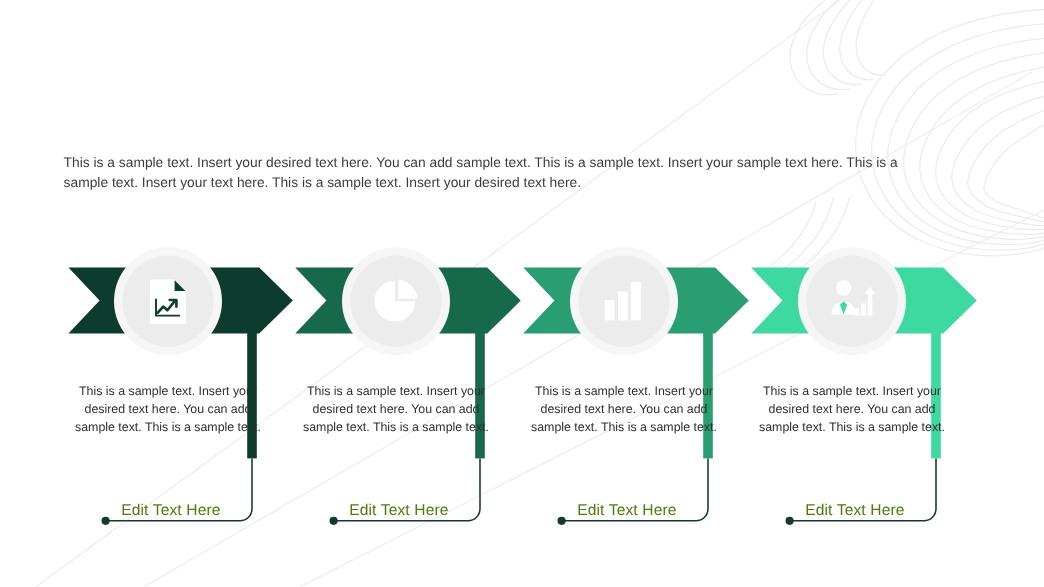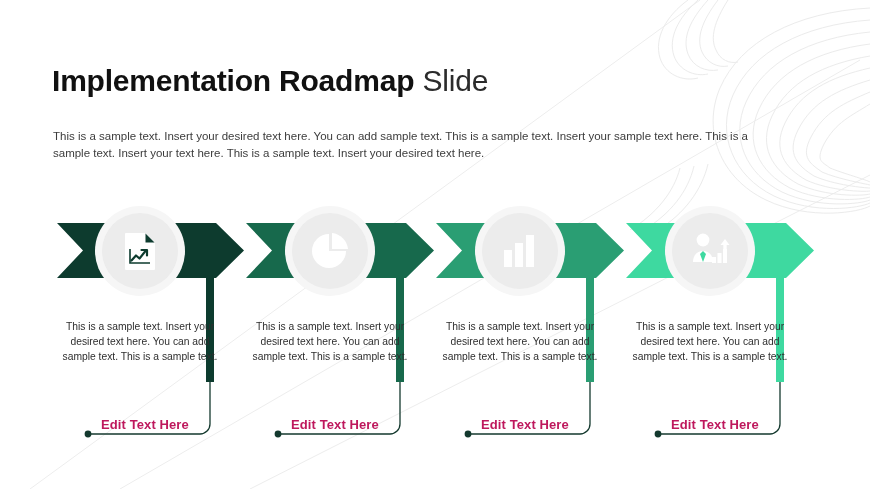--- a/index.html
+++ b/index.html
@@ -43,21 +43,21 @@
 
   
   .desc{
     position:absolute;width:172px;
     font-size:10.3px;line-height:15px;color:#2e2e2e;text-align:center;
   }
 
   
   .edit-label{
     position:absolute;
-    font-size:13px;font-weight:bold;color:#be185d;white-space:nowrap;
+    font-size:13px;font-weight:normal;color:#4d7c0f;white-space:nowrap;
     letter-spacing:0.1px;
   }
   .connector{position:absolute;left:0;top:0;pointer-events:none;}
 </style>
 </head>
 <body>
 
 <div id="slide">
 
   <svg class="bg-diag" width="870" height="489" viewBox="0 0 870 489" fill="none">
@@ -83,24 +83,20 @@
       <path d="M128 0 C108 18 98 38 104 56 C109 70 124 77 138 74"></path>
       <path d="M138 0 C120 20 112 38 118 54 C123 67 136 72 148 70"></path>
       <path d="M148 0 C132 21 126 38 132 52 C137 63 148 68 158 66"></path>
       <path d="M158 0 C144 22 140 38 146 50 C150 60 160 64 168 62"></path>
       <path d="M60 230 C86 214 104 192 110 168"></path>
       <path d="M74 230 C100 214 118 192 124 166"></path>
       <path d="M88 230 C114 214 132 190 138 164"></path>
     </g>
   </svg>
 
-  <div class="title">
-    <span class="t-bold">Implementation Roadmap</span>
-    <span class="t-light">Slide</span>
-  </div>
 
   <div class="intro">This is a sample text. Insert your desired text here. You can add sample text. This is a sample text. Insert your sample text here. This is a sample text. Insert your text here. This is a sample text. Insert your desired text here.</div>
 
   <div class="band">
 
     <svg class="chev-svg" width="870" height="110" viewBox="0 0 870 110" fill="none">
 
       <path d="M57 23 H216 L244 50.5 L216 78 H57 L83 50.5 Z" fill="#0d3b2e"></path>
 
       <path d="M246 23 H406 L434 50.5 L406 78 H246 L272 50.5 Z" fill="#17694c"></path>

